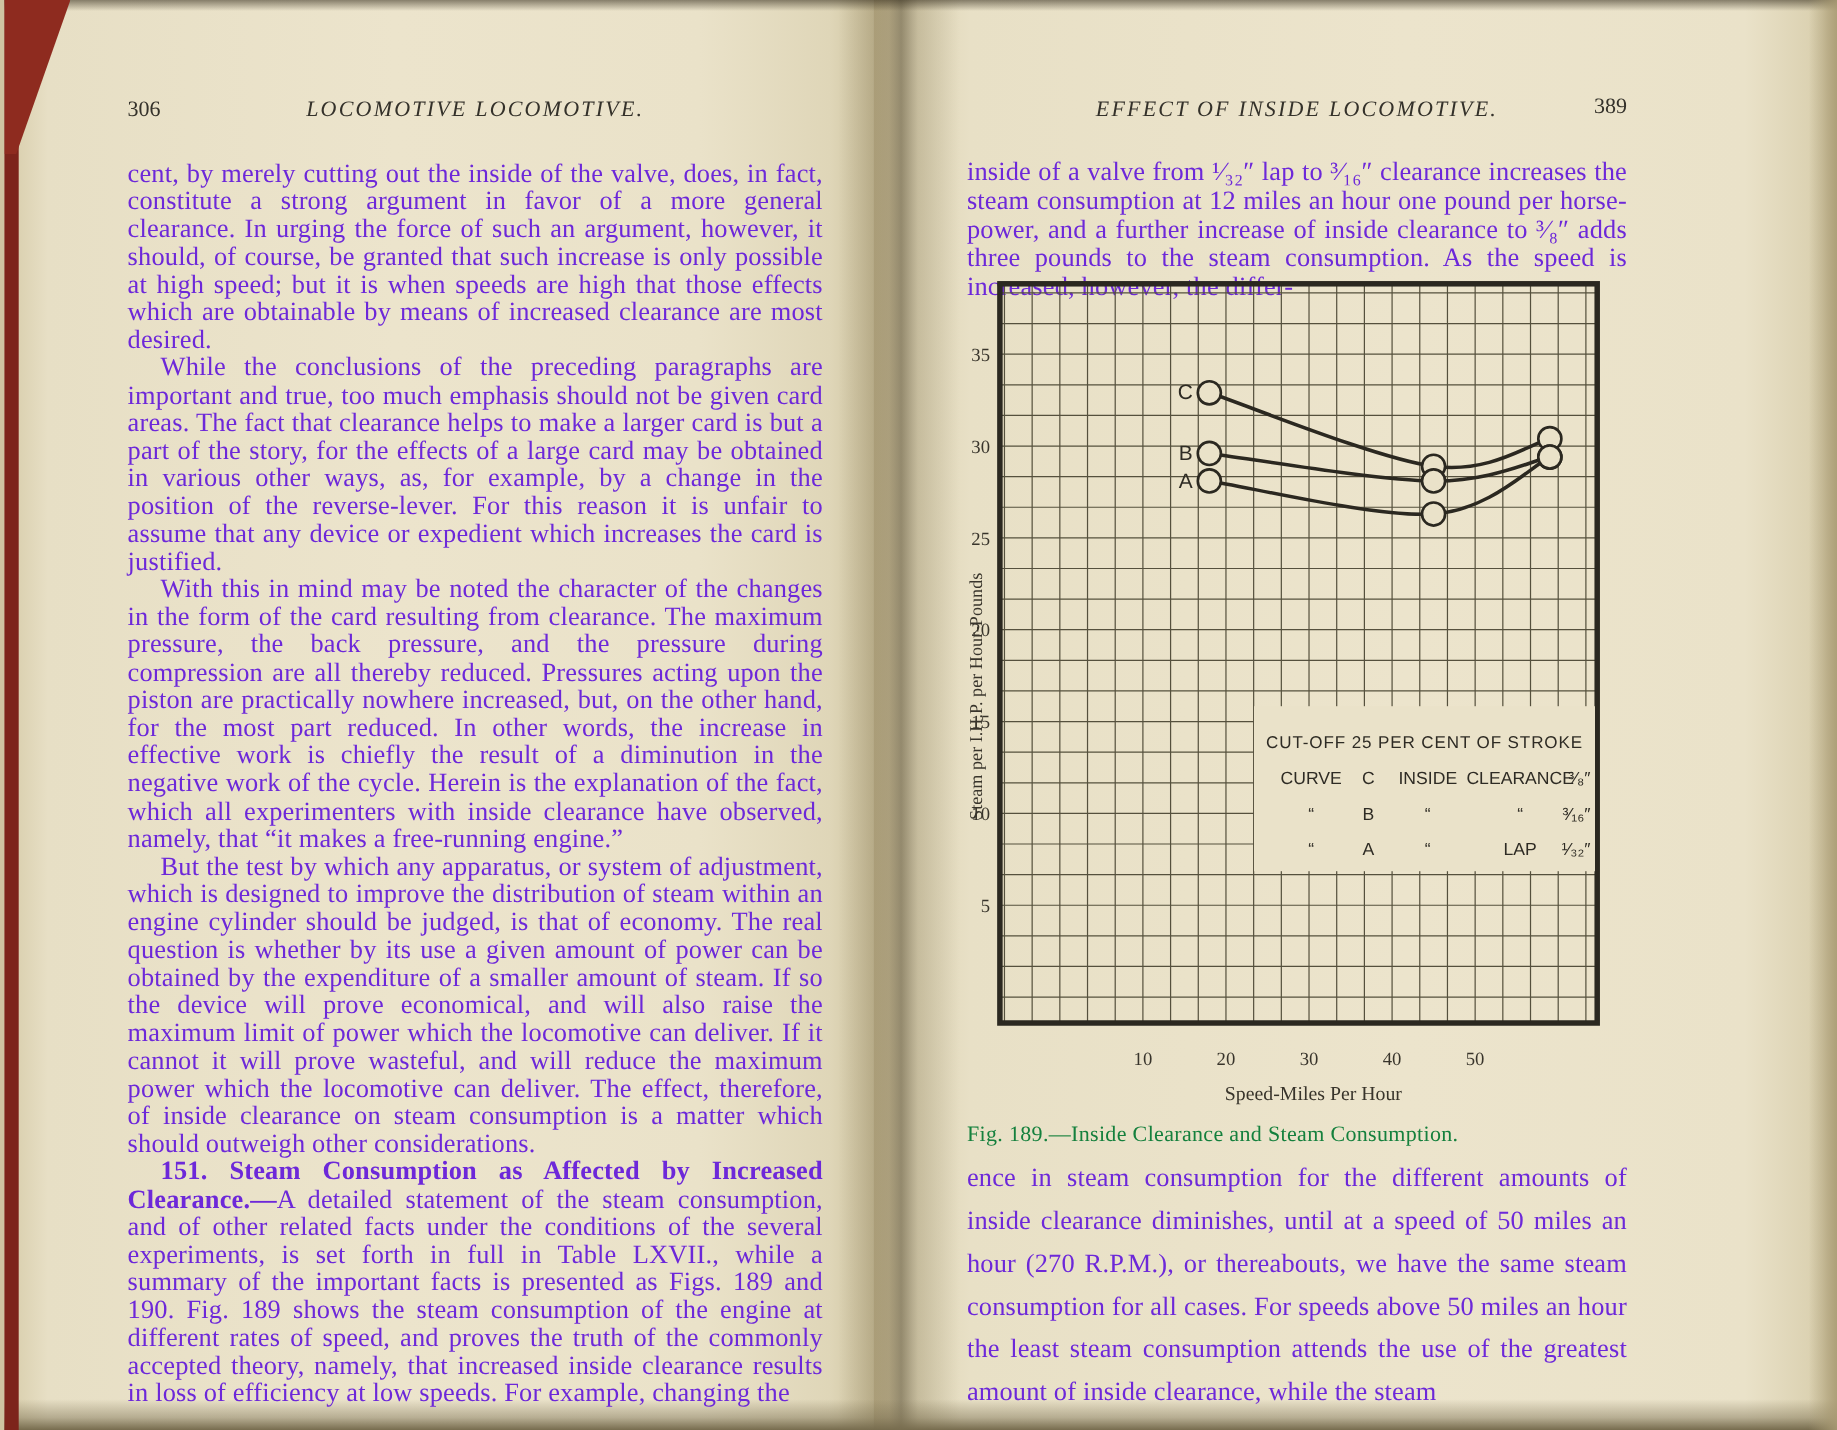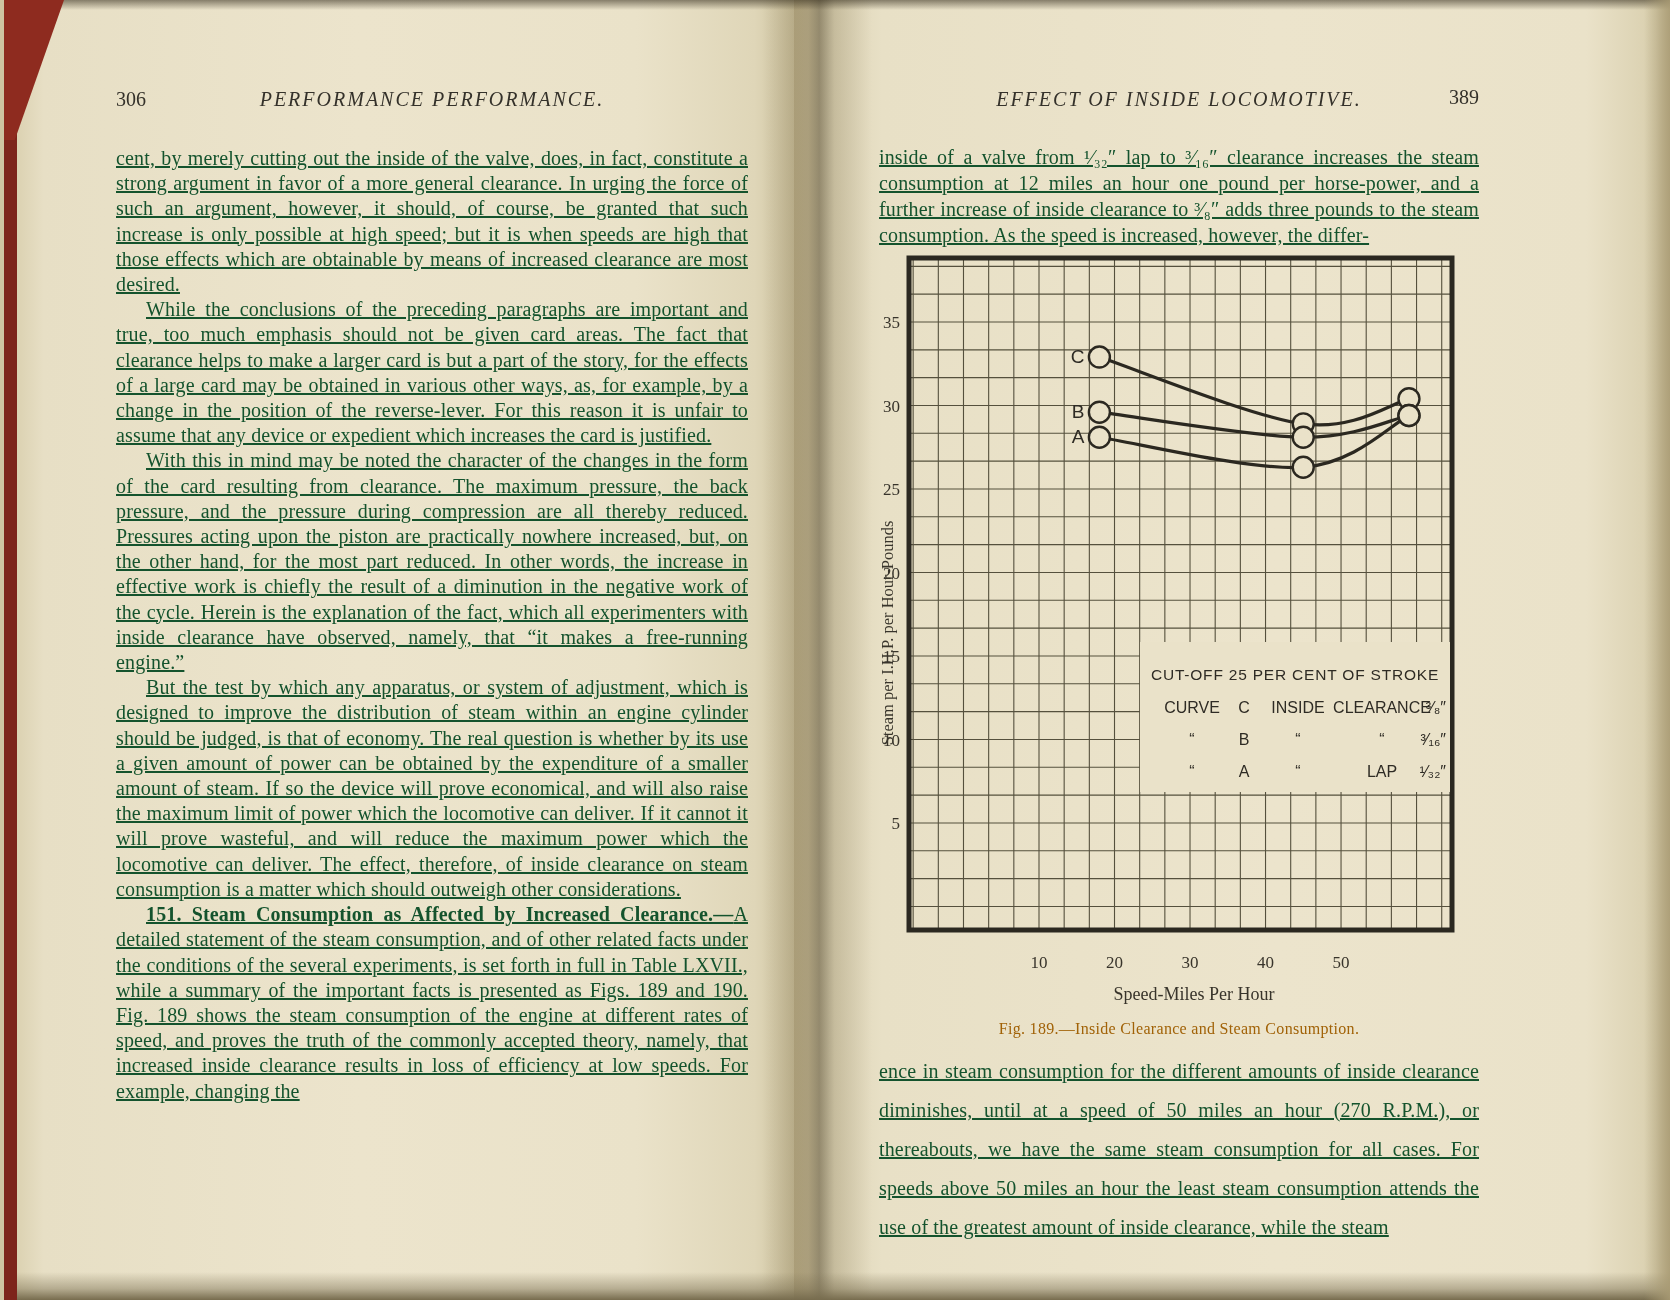--- a/index.html
+++ b/index.html
@@ -20,43 +20,43 @@
   .edge-bottom{left:0;top:1272px;width:1670px;height:28px;
     background:linear-gradient(0deg,#776c4e 0%,rgba(119,108,78,0.45) 40%,rgba(119,108,78,0) 100%);}
   .edge-right{left:1640px;top:0;width:30px;height:1300px;
     background:linear-gradient(270deg,#a99b74 0%,rgba(169,155,116,0) 100%);}
   .red-strip{left:0;top:0;width:13px;height:1300px;background:#7d241b;}
   .red-wedge{left:0;top:0;width:60px;height:140px;background:#8e2b1f;
     clip-path:polygon(0 0,100% 0,18% 100%,0 100%);}
   
   .pagenum{font-size:20px;color:#34312a;}
   .running-head{font-style:italic;font-size:20px;letter-spacing:2px;color:#34312a;text-align:center;}
-  .body-col{color:#14532d;font-size:20px;line-height:25.2px;text-align:justify;
-    letter-spacing:0.15px;text-decoration:underline;}
+  .body-col{color:#6d28d9;font-size:24px;line-height:25.2px;text-align:justify;
+    letter-spacing:0.15px;}
   .body-col p{margin:0;}
   .body-col p.indent{text-indent:30px;}
   .lead{font-weight:bold;}
-  .fig-caption{font-size:16px;color:#a16207;text-align:center;letter-spacing:0.3px;}
+  .fig-caption{font-size:20px;color:#15803d;text-align:left;letter-spacing:0.3px;}
 </style>
 </head>
 <body>
 
 <div class="book">
   <div class="abs page-left-bg"></div>
   <div class="abs page-right-bg"></div>
   <div class="abs gutter"></div>
   <div class="abs edge-top"></div>
   <div class="abs edge-bottom"></div>
   <div class="abs edge-right"></div>
   <div class="abs red-strip"></div>
   <div class="abs red-wedge"></div>
 
   <div>
     <div class="abs pagenum" style="left:112px;top:88px;">306</div>
-    <div class="abs running-head" style="left:112px;top:88px;width:632px;">PERFORMANCE PERFORMANCE.</div>
+    <div class="abs running-head" style="left:112px;top:88px;width:632px;">LOCOMOTIVE LOCOMOTIVE.</div>
     <div class="abs body-col" style="left:112px;top:146px;width:632px;">
       <p>cent, by merely cutting out the inside of the valve, does, in fact, constitute a strong argument in favor of a more general clearance.  In urging the force of such an argument, however, it should, of course, be granted that such increase is only possible at high speed; but it is when speeds are high that those effects which are obtainable by means of increased clearance are most desired.</p>
       <p class="indent">While the conclusions of the preceding paragraphs are important and true, too much emphasis should not be given card areas.  The fact that clearance helps to make a larger card is but a part of the story, for the effects of a large card may be obtained in various other ways, as, for example, by a change in the position of the reverse-lever.  For this reason it is unfair to assume that any device or expedient which increases the card is justified.</p>
       <p class="indent">With this in mind may be noted the character of the changes in the form of the card resulting from clearance.  The maximum pressure, the back pressure, and the pressure during compression are all thereby reduced.  Pressures acting upon the piston are practically nowhere increased, but, on the other hand, for the most part reduced.  In other words, the increase in effective work is chiefly the result of a diminution in the negative work of the cycle.  Herein is the explanation of the fact, which all experimenters with inside clearance have observed, namely, that “it makes a free-running engine.”</p>
       <p class="indent">But the test by which any apparatus, or system of adjustment, which is designed to improve the distribution of steam within an engine cylinder should be judged, is that of economy.  The real question is whether by its use a given amount of power can be obtained by the expenditure of a smaller amount of steam.  If so the device will prove economical, and will also raise the maximum limit of power which the locomotive can deliver.  If it cannot it will prove wasteful, and will reduce the maximum power which the locomotive can deliver.  The effect, therefore, of inside clearance on steam consumption is a matter which should outweigh other considerations.</p>
       <p class="indent"><span class="lead">151. Steam Consumption as Affected by Increased Clearance.—</span><span>A detailed statement of the steam consumption, and of other related facts under the conditions of the several experiments, is set forth in full in Table LXVII., while a summary of the important facts is presented as Figs. 189 and 190.  Fig. 189 shows the steam consumption of the engine at different rates of speed, and proves the truth of the commonly accepted theory, namely, that increased inside clearance results in loss of efficiency at low speeds.  For example, changing the</span></p>
     </div>
   </div>
 
   <div>

